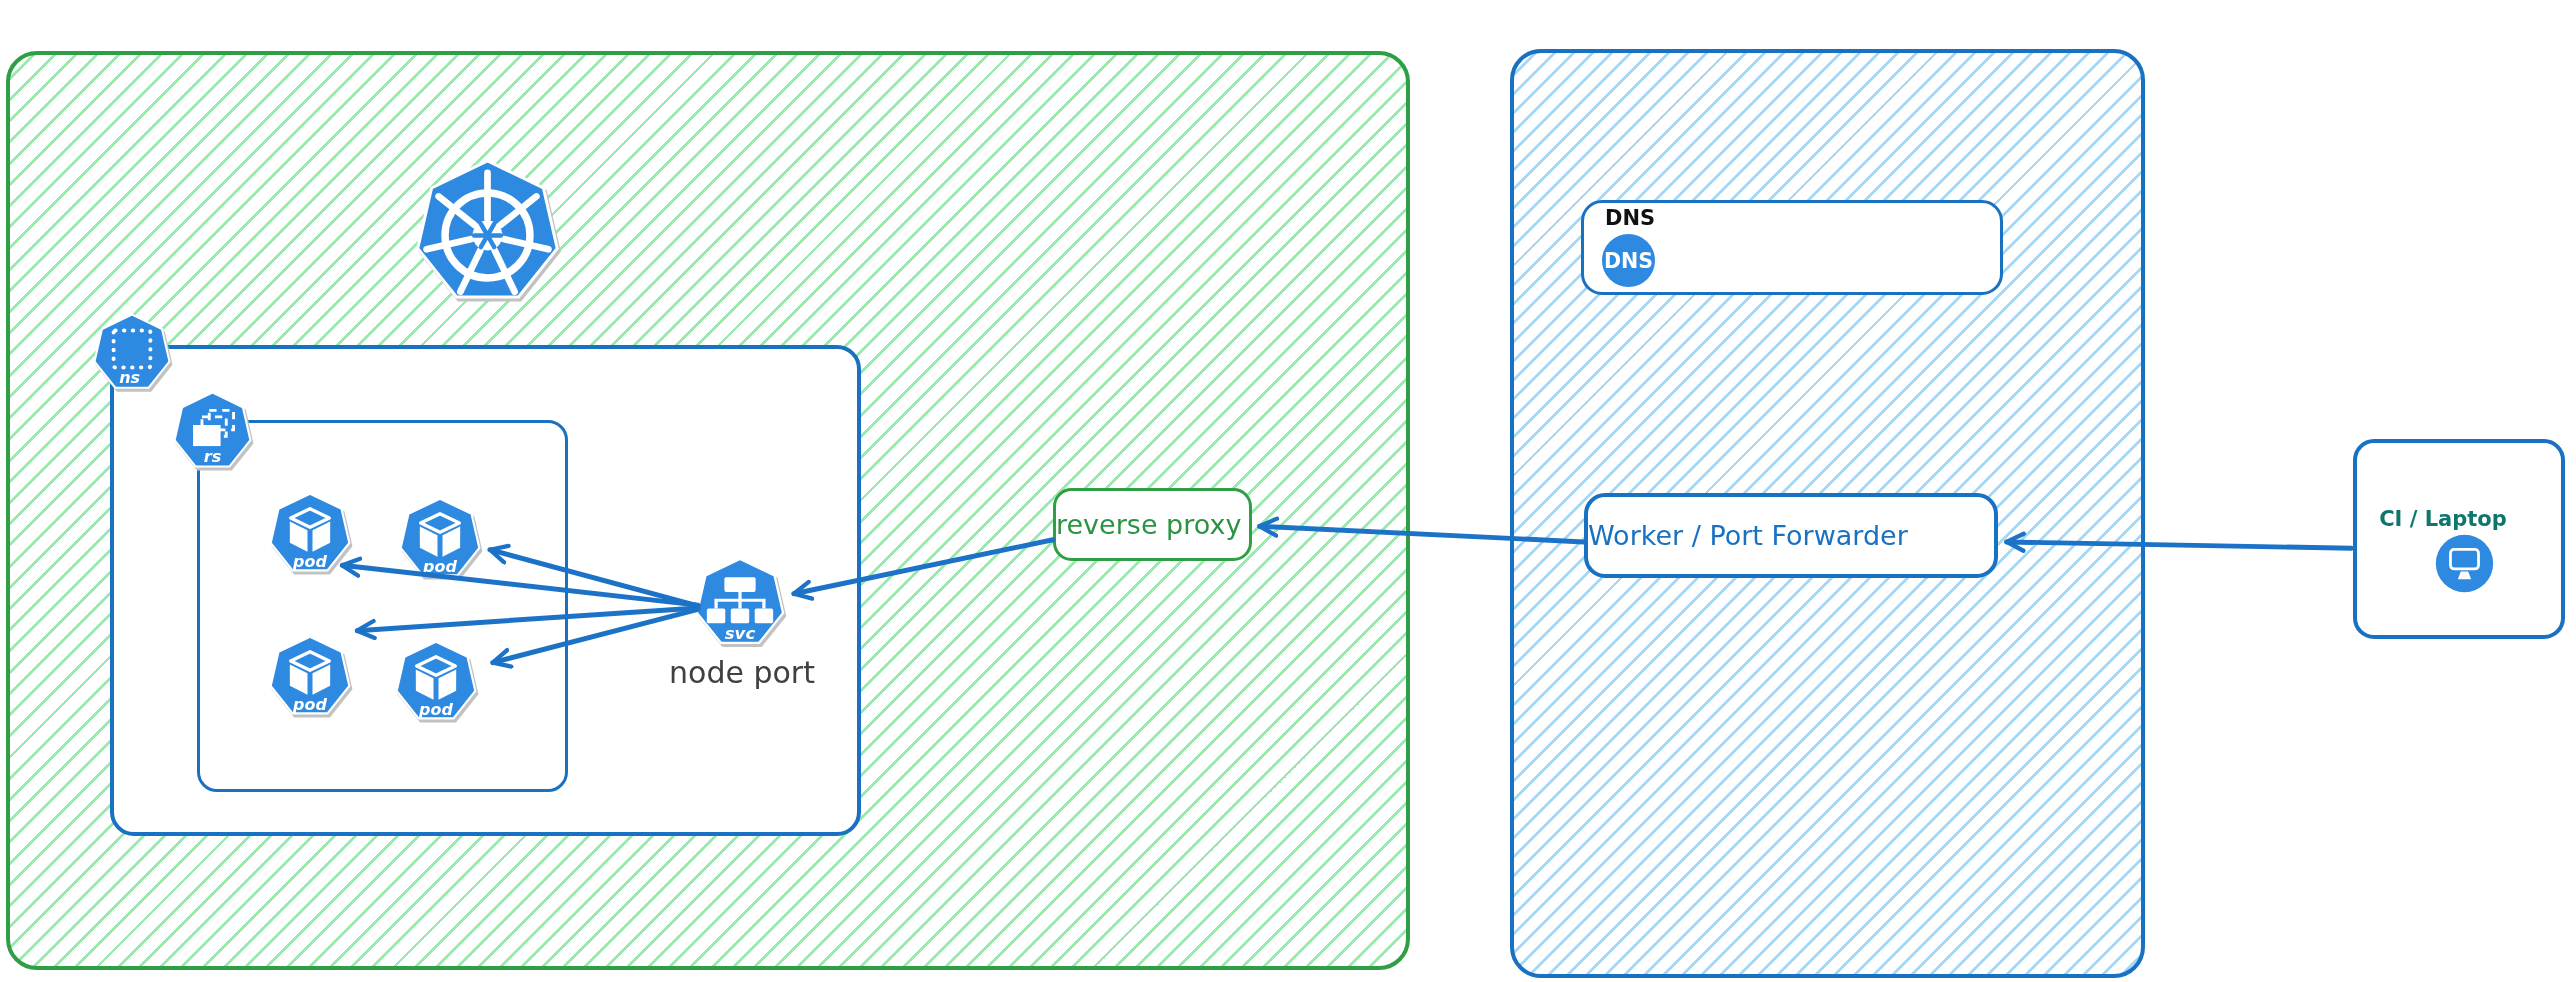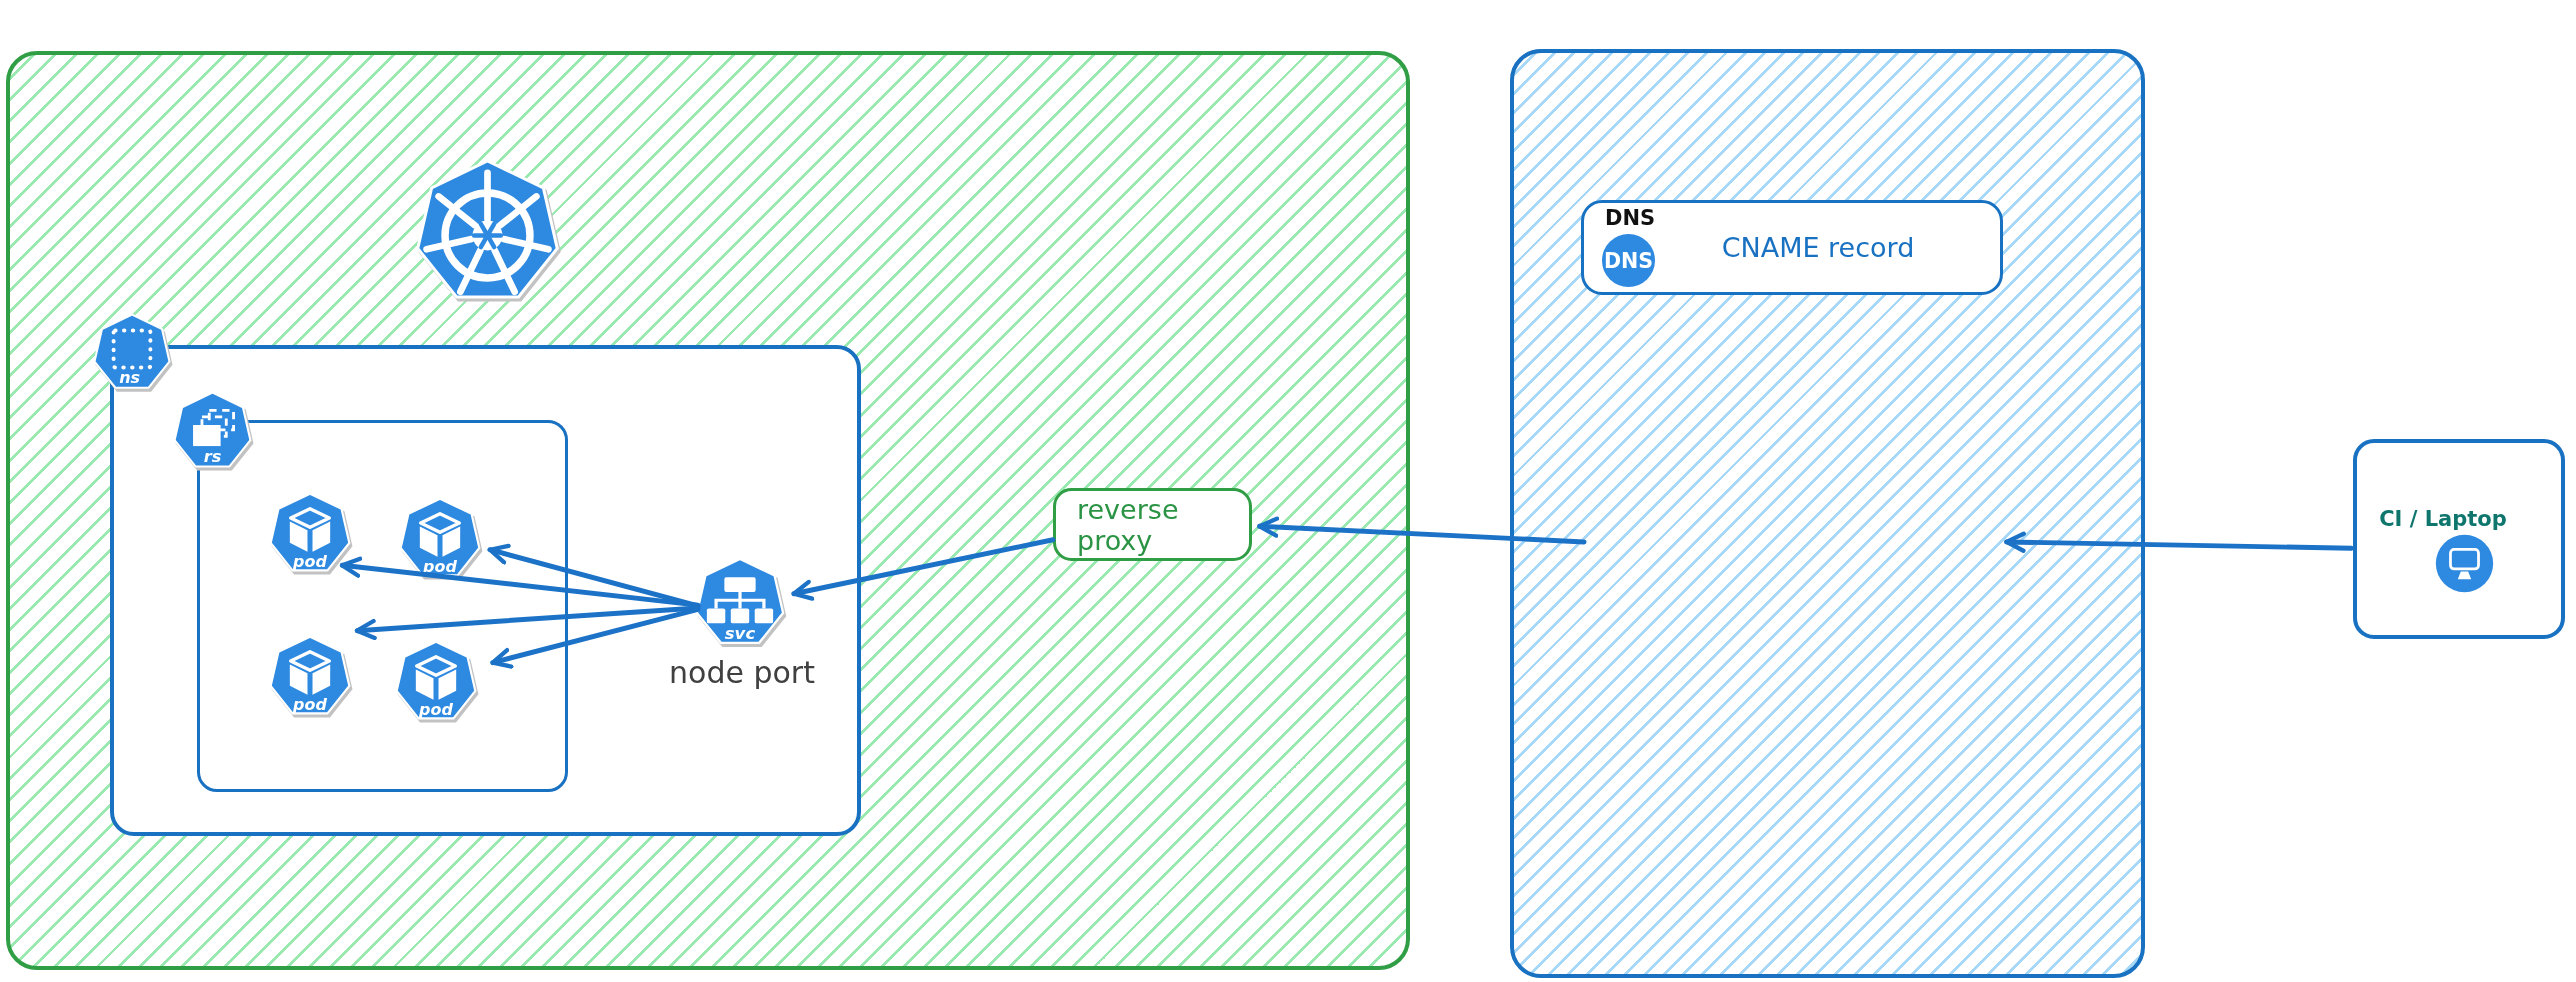--- a/index.html
+++ b/index.html
@@ -10,21 +10,21 @@
           background-image:repeating-linear-gradient(135deg,#9ae9b1 0 2.8px,transparent 2.8px 15px);z-index:1;}
   #ns-box{left:110px;top:345px;width:751px;height:491px;border:4.3px solid #1971c2;border-radius:24px;background:#fff;z-index:2;}
   #rs-box{left:197px;top:420px;width:371px;height:372px;border:3.6px solid #1971c2;border-radius:20px;background:#fff;z-index:3;}
   #ext-box{left:1510px;top:49px;width:635px;height:929px;border:4.3px solid #1971c2;border-radius:31px;
            background-image:repeating-linear-gradient(135deg,#a8d8f8 0 2.8px,transparent 2.8px 13.5px);z-index:1;}
 
   .group-title{position:absolute;top:2.8px;height:40px;font-size:30px;font-weight:600;text-align:center;z-index:4;letter-spacing:0.7px;}
   #vm-title{left:5.7px;width:1404px;color:#2f9e44;}
   #ext-title{left:1510px;width:635px;color:#1971c2;}
 
-  .node{position:absolute;box-sizing:border-box;background:#fff;display:flex;align-items:center;justify-content:flex-start;z-index:4;padding-left:21px;}
+  .node{position:absolute;box-sizing:border-box;background:#fff;display:flex;align-items:center;justify-content:flex-start;z-index:4;}
   #reverse-proxy{left:1053px;top:488px;width:199px;height:73px;border:3.6px solid #2f9e44;border-radius:18.5px;color:#2b9444;font-size:27px;}
   #dns-node{left:1581px;top:200px;width:422px;height:95px;border:3.6px solid #1971c2;border-radius:21px;z-index:2;}
   #worker-node{left:1584px;top:493px;width:414px;height:85px;border:4.3px solid #1971c2;border-radius:21px;color:#1971c2;font-size:27px;z-index:2;}
   #ci-box{left:2353px;top:439px;width:212px;height:200px;border:4.3px solid #1971c2;border-radius:21px;background:#fff;z-index:2;}
 
   #dns-label{position:absolute;left:1605px;top:206px;font-size:21px;font-weight:600;color:#111;z-index:5;}
   #dns-circle{position:absolute;left:1602px;top:234px;width:53px;height:53px;border-radius:50%;background:#2e89e1;color:#fff;
               display:flex;align-items:center;justify-content:center;font-size:20.6px;font-weight:600;z-index:5;}
   #cname-label{position:absolute;left:1669px;top:200px;width:298px;height:95px;display:flex;align-items:center;justify-content:center;
                color:#1971c2;font-size:27px;font-weight:500;z-index:5;}
@@ -144,22 +144,24 @@
     <span>reverse proxy</span>
   </div>
 
   <div class="frame" id="ext-box"></div>
 
   <div class="node" id="dns-node"></div>
   <div id="dns-label">DNS</div>
   <div id="dns-circle">
     <span>DNS</span>
   </div>
-  <div id="cname-label">CNAME record</div>
 
+  <div class="node" id="worker-node">
+    <span>Worker / Port Forwarder</span>
+  </div>
 
   <div class="frame" id="ci-box"></div>
   <div id="ci-label">CI / Laptop</div>
   <svg id="ci-circle" viewBox="0 0 100 100">
     <use href="#monitor-glyph"></use>
   </svg>
 
   <svg id="arrows" width="2576" height="983" viewBox="0 0 3628 1384">
     <defs>
       <marker id="ah" markerUnits="userSpaceOnUse" markerWidth="40" markerHeight="34" refX="27" refY="15" orient="auto">

